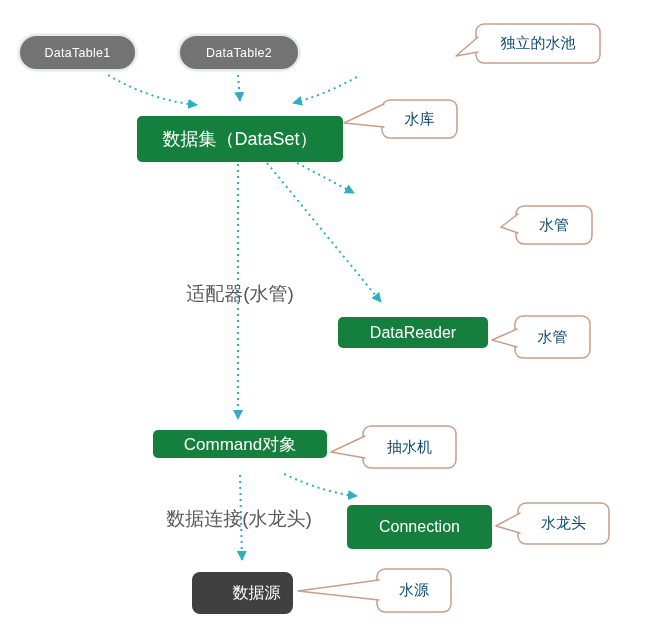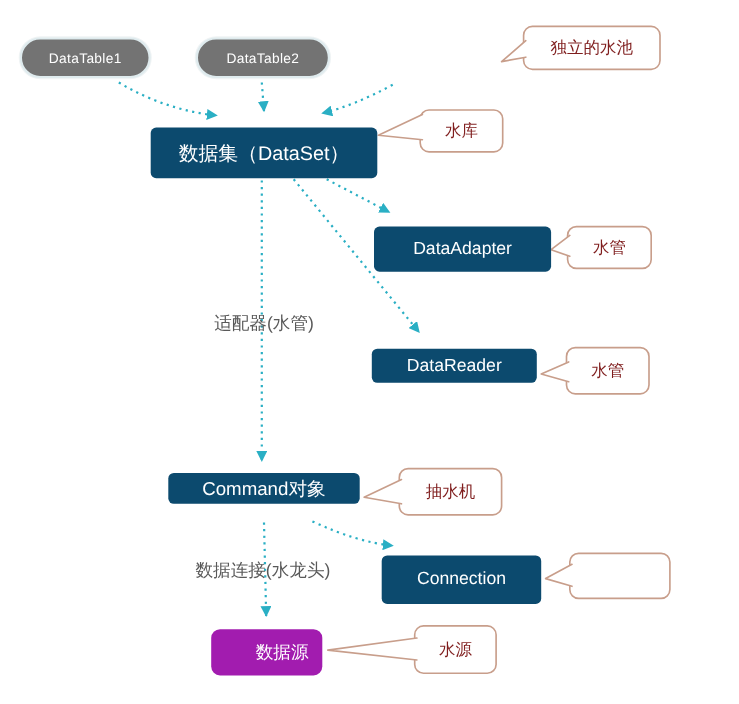--- a/index.html
+++ b/index.html
@@ -10,28 +10,28 @@
   .layer{position:absolute;left:0;top:0;width:672px;height:640px;}
   svg.layer{pointer-events:none;}
   .node{
     position:absolute;display:flex;align-items:center;justify-content:center;
     color:#ffffff;box-sizing:border-box;text-align:center;
   }
   .pill{
     background:#737373;border:2px solid #dfebee;border-radius:20px;
     box-shadow:0 0 0 1px #f0f4f5;font-size:12.5px;letter-spacing:.3px;
   }
-  .graybox{background:#0c4a6e;border-radius:5px;}
-  .tealbox{background:#a21caf;border-radius:8px;padding-left:28px;}
+  .graybox{background:#15803d;border-radius:5px;}
+  .tealbox{background:#404040;border-radius:8px;padding-left:28px;}
   .callout-text{
     position:absolute;display:flex;align-items:center;justify-content:center;
-    color:#7f1d1d;font-size:15px;box-sizing:border-box;white-space:nowrap;
+    color:#0c4a6e;font-size:15px;box-sizing:border-box;white-space:nowrap;
   }
   .edge-label{
-    position:absolute;color:#595959;font-size:16px;white-space:nowrap;
+    position:absolute;color:#595959;font-size:19px;white-space:nowrap;
     display:flex;align-items:center;justify-content:center;
   }
 </style>
 </head>
 <body>
 
 <div class="canvas">
 
   <svg class="layer" width="672" height="640" viewBox="0 0 672 640">
     <defs>
@@ -67,33 +67,33 @@
       <rect x="377" y="569" width="74" height="43" rx="8"></rect>
       <path d="M 379,580 L 298,591 L 379,600"></path>
     </g>
   </svg>
 
   <div class="node pill" style="left:18px;top:34px;width:119px;height:37px;">DataTable1</div>
   <div class="node pill" style="left:178px;top:34px;width:122px;height:37px;">DataTable2</div>
 
   <div class="node graybox" style="left:137px;top:116px;width:206px;height:46px;font-size:18px;">数据集（DataSet）</div>
 
-  <div class="node graybox" style="left:340px;top:206px;width:161px;height:41px;font-size:16px;">DataAdapter</div>
 
   <div class="node graybox" style="left:338px;top:317px;width:150px;height:31px;font-size:16px;">DataReader</div>
 
   <div class="node graybox" style="left:153px;top:430px;width:174px;height:28px;font-size:17px;">Command对象</div>
 
   <div class="node graybox" style="left:347px;top:505px;width:145px;height:44px;font-size:16px;">Connection</div>
 
   <div class="node tealbox" style="left:192px;top:572px;width:101px;height:42px;font-size:16px;">数据源</div>
 
   <div class="edge-label" style="left:186px;top:284px;width:108px;height:20px;">适配器(水管)</div>
   <div class="edge-label" style="left:169px;top:509px;width:140px;height:20px;">数据连接(水龙头)</div>
 
   <div class="callout-text" style="left:476px;top:24px;width:124px;height:39px;">独立的水池</div>
   <div class="callout-text" style="left:382px;top:100px;width:75px;height:38px;">水库</div>
   <div class="callout-text" style="left:516px;top:206px;width:76px;height:38px;">水管</div>
   <div class="callout-text" style="left:515px;top:316px;width:75px;height:42px;">水管</div>
   <div class="callout-text" style="left:363px;top:426px;width:93px;height:42px;">抽水机</div>
+  <div class="callout-text" style="left:518px;top:503px;width:91px;height:41px;">水龙头</div>
   <div class="callout-text" style="left:377px;top:569px;width:74px;height:43px;">水源</div>
 
 </div>
 
 </body></html>

